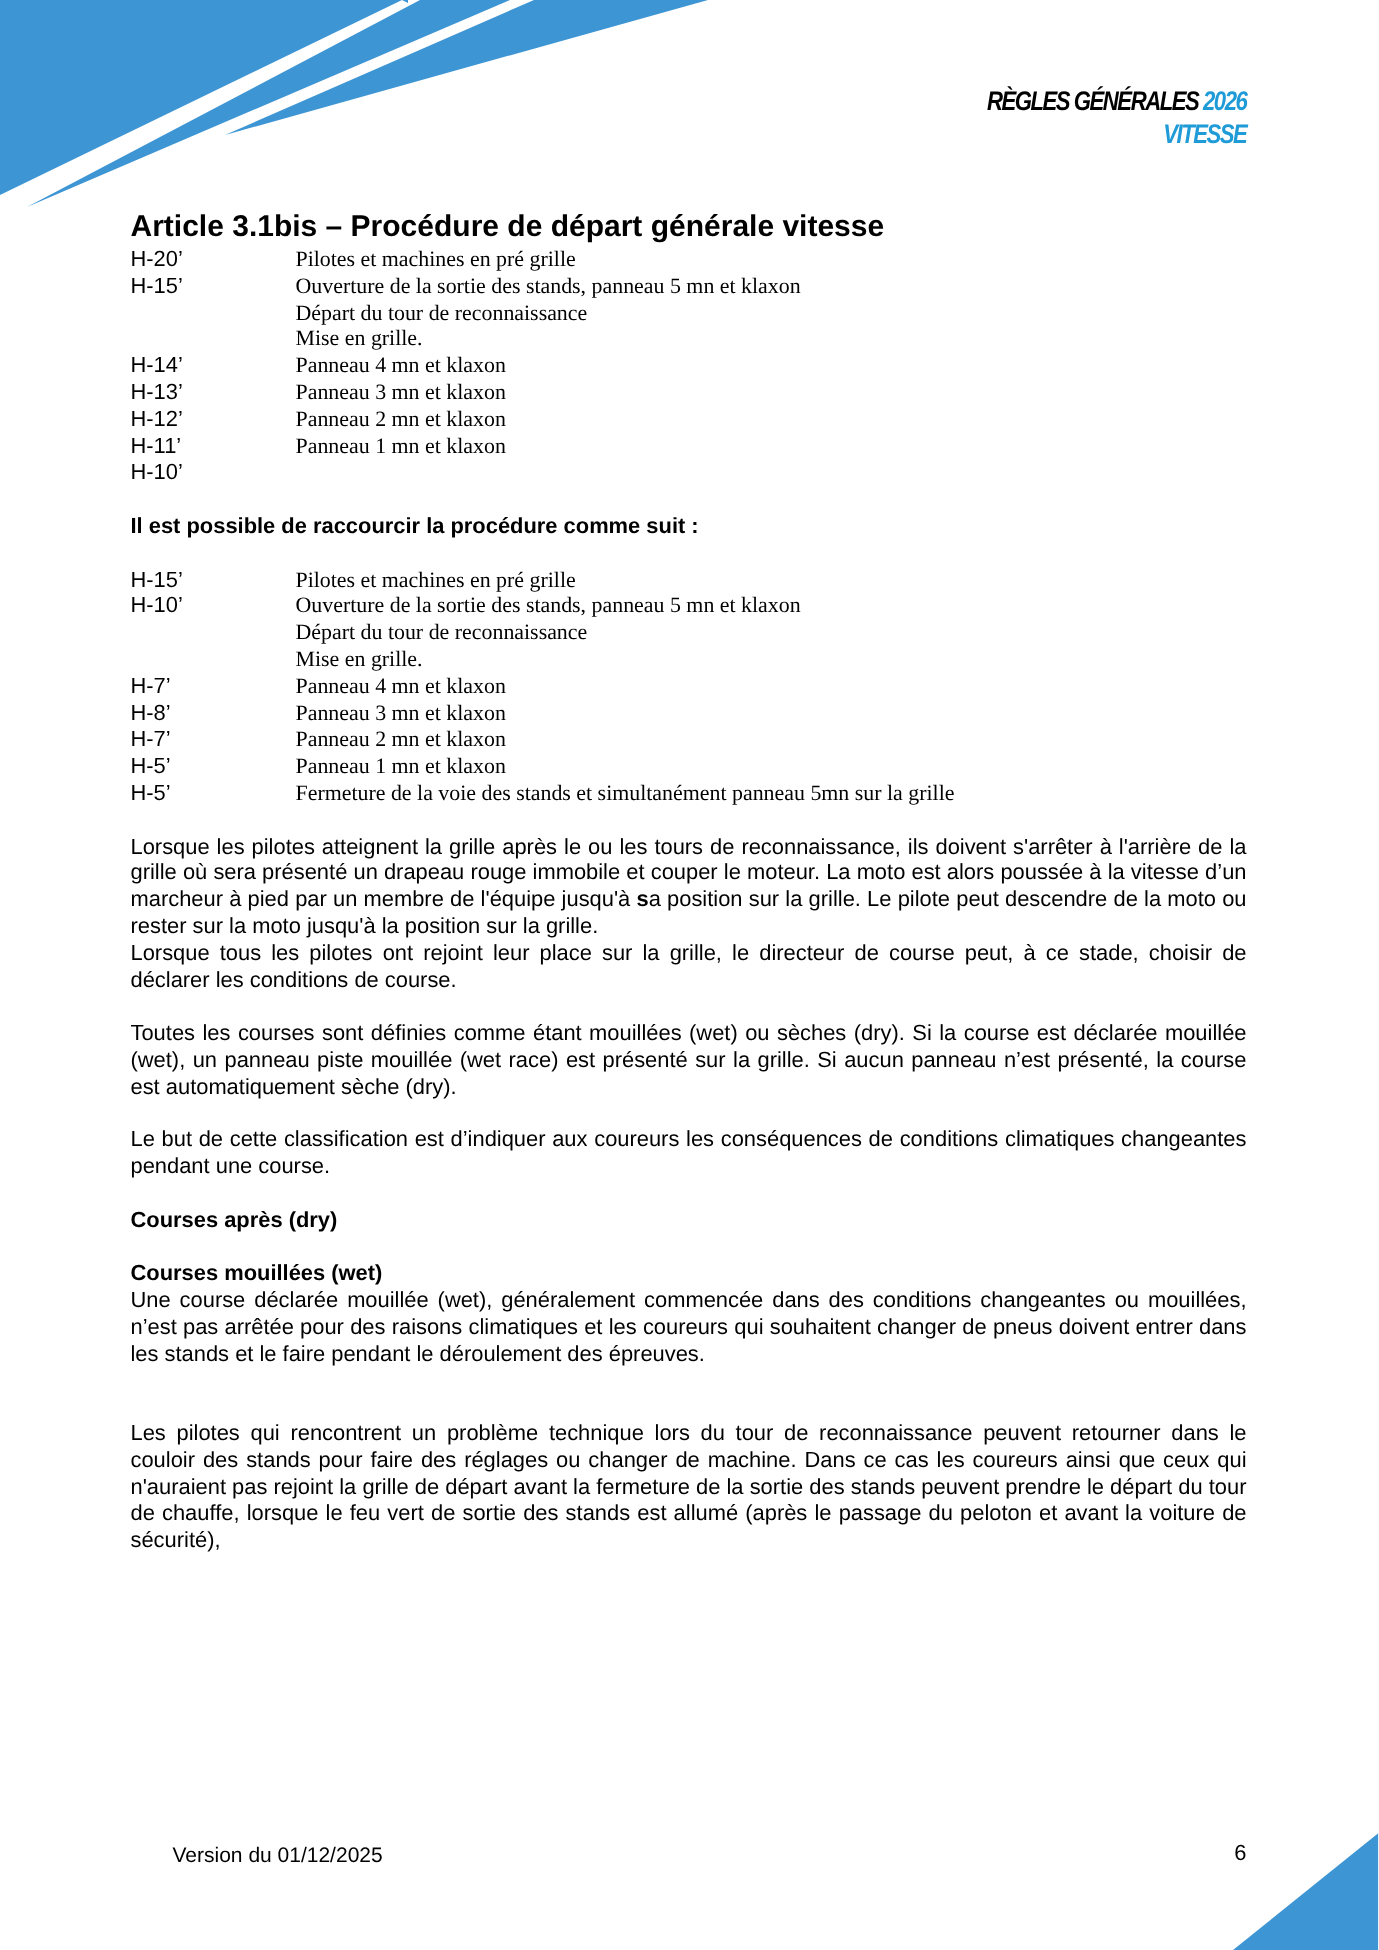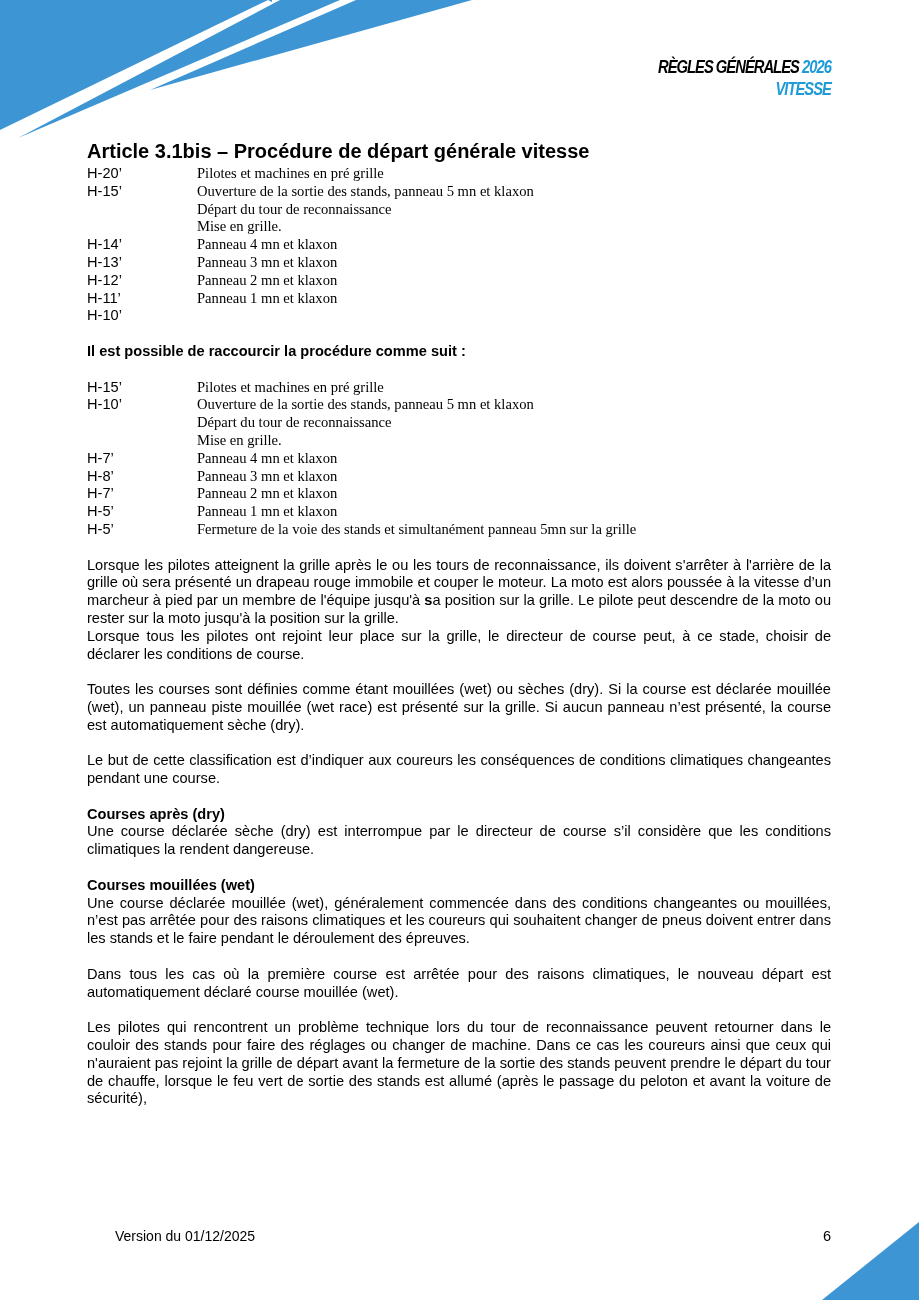--- a/index.html
+++ b/index.html
@@ -115,26 +115,24 @@
 
   <div class="gap"></div>
   <p><span>Lorsque les pilotes atteignent la grille après le ou les tours de reconnaissance, ils doivent s'arrêter à l'arrière de la grille où sera présenté un drapeau rouge immobile et couper le moteur. La moto est alors poussée à la vitesse d’un marcheur à pied par un membre de l'équipe jusqu'à </span><span class="bold">s</span><span>a position sur la grille. Le pilote peut descendre de la moto ou rester sur la moto jusqu'à la position sur la grille.</span></p>
   <p>Lorsque tous les pilotes ont rejoint leur place sur la grille, le directeur de course peut, à ce stade, choisir de déclarer les conditions de course.</p>
   <div class="gap"></div>
   <p>Toutes les courses sont définies comme étant mouillées (wet) ou sèches (dry). Si la course est déclarée mouillée (wet), un panneau piste mouillée (wet race) est présenté sur la grille. Si aucun panneau n’est présenté, la course est automatiquement sèche (dry).</p>
   <div class="gap"></div>
   <p>Le but de cette classification est d’indiquer aux coureurs les conséquences de conditions climatiques changeantes pendant une course.</p>
   <div class="gap"></div>
   <div class="bold">Courses après (dry)</div>
-  <p>Une course déclarée sèche (dry) est interrompue par le directeur de course s’il considère que les conditions climatiques la rendent dangereuse.</p>
   <div class="gap"></div>
   <div class="bold">Courses mouillées (wet)</div>
   <p>Une course déclarée mouillée (wet), généralement commencée dans des conditions changeantes ou mouillées, n’est pas arrêtée pour des raisons climatiques et les coureurs qui souhaitent changer de pneus doivent entrer dans les stands et le faire pendant le déroulement des épreuves.</p>
   <div class="gap"></div>
-  <p>Dans tous les cas où la première course est arrêtée pour des raisons climatiques, le nouveau départ est automatiquement déclaré course mouillée (wet).</p>
   <div class="gap"></div>
   <p>Les pilotes qui rencontrent un problème technique lors du tour de reconnaissance peuvent retourner dans le couloir des stands pour faire des réglages ou changer de machine. Dans ce cas les coureurs ainsi que ceux qui n'auraient pas rejoint la grille de départ avant la fermeture de la sortie des stands peuvent prendre le départ du tour de chauffe, lorsque le feu vert de sortie des stands est allumé (après le passage du peloton et avant la voiture de sécurité),</p>
 </div>
 
 <div class="footer-version">Version du 01/12/2025</div>
 <div class="footer-page">6</div>
 
 <svg class="deco" style="left:820px;top:1220px" width="99" height="80" viewBox="0 0 99 80">
   <polygon points="99,2 99,80 2,80" fill="#3d95d4"></polygon>
 </svg>

